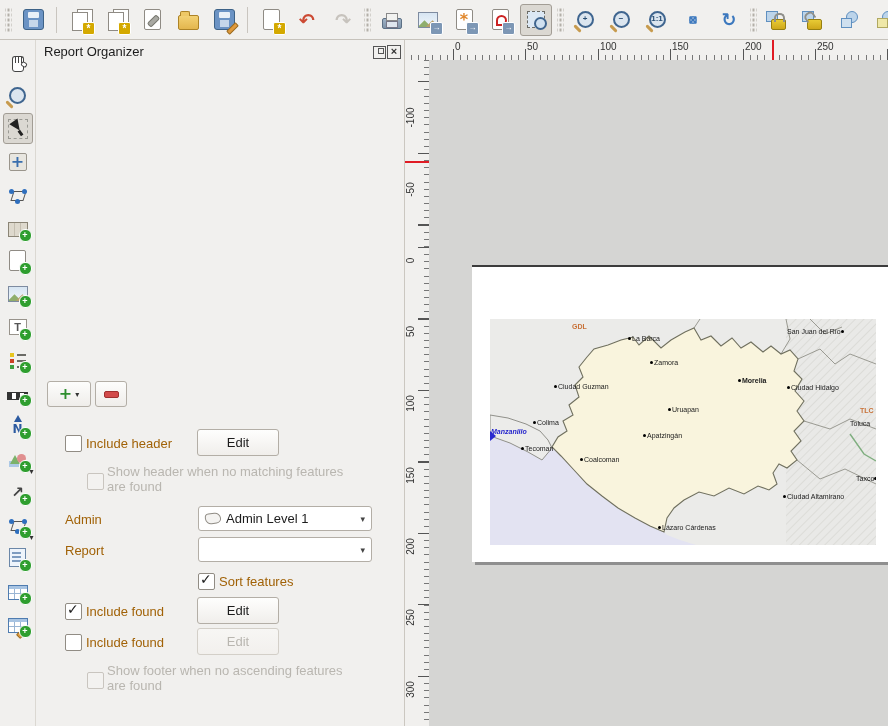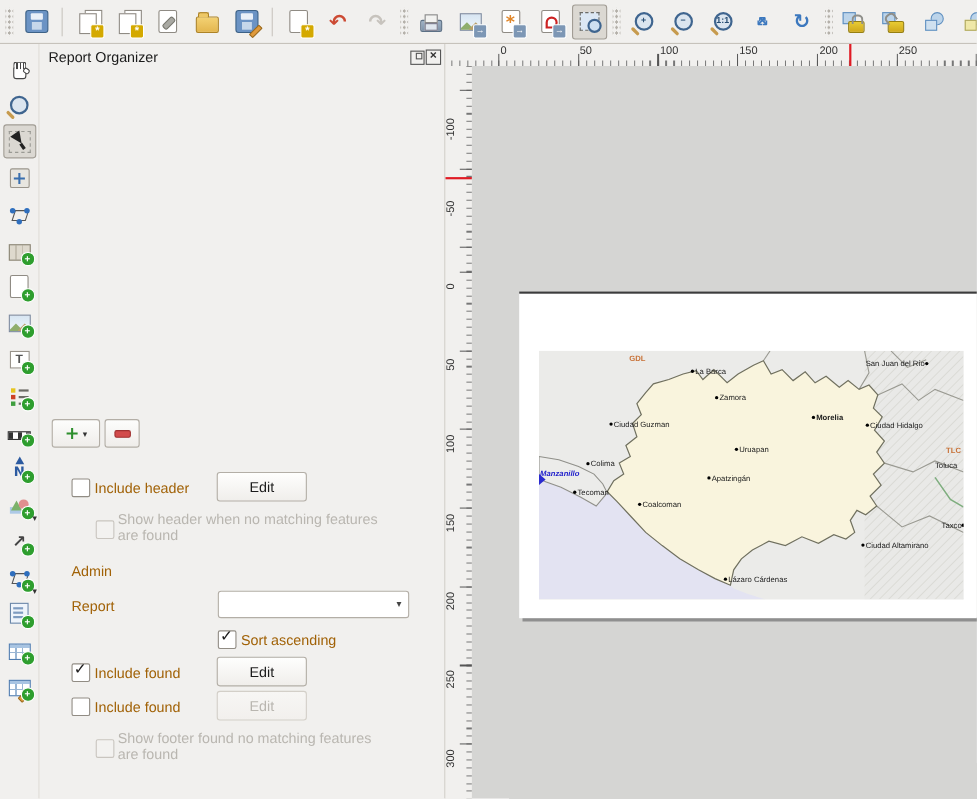--- a/index.html
+++ b/index.html
@@ -362,41 +362,47 @@
   </div>
 
   <span class="cb" style="left:29px;top:395px"></span>
   <span class="flabel" style="left:50px;top:396px">Include header</span>
   <div class="btn" style="left:161px;top:389px">Edit</div>
 
   <span class="cb dis" style="left:51px;top:433px"></span>
   <span class="flabel dis" style="left:71px;top:424px;width:245px">Show header when no matching features are found</span>
 
   <span class="flabel" style="left:29px;top:472px">Admin</span>
+  <div class="combo" style="left:162px;top:466px">
+    <span class="poly-ic"></span>
+    <span>Admin Level 1</span>
+    <span class="spacer"></span>
+    <span class="ccaret"></span>
+  </div>
 
   <span class="flabel" style="left:29px;top:503px">Report</span>
   <div class="combo" style="left:162px;top:497px">
     <span></span>
     <span class="spacer"></span>
     <span class="ccaret"></span>
   </div>
 
   <span class="cb on" style="left:162px;top:533px"></span>
-  <span class="flabel" style="left:183px;top:534px">Sort ascending</span>
+  <span class="flabel" style="left:183px;top:534px">Sort features</span>
 
   <span class="cb on" style="left:29px;top:563px"></span>
   <span class="flabel" style="left:50px;top:564px">Include found</span>
   <div class="btn" style="left:161px;top:557px">Edit</div>
 
   <span class="cb" style="left:29px;top:594px"></span>
   <span class="flabel" style="left:50px;top:595px">Include found</span>
   <div class="btn dis" style="left:161px;top:588px">Edit</div>
 
   <span class="cb dis" style="left:51px;top:632px"></span>
-  <span class="flabel dis" style="left:71px;top:623px;width:245px">Show footer found no matching features are found</span>
+  <span class="flabel dis" style="left:71px;top:623px;width:245px">Show footer when no ascending features are found</span>
 </div>
 
 <div id="region">
   <div id="hruler">
     <div class="minor"></div>
       <div class="major"></div>
     <div id="hlabels">
         <span class="hlab" style="left: 50px;">0</span>
         <span class="hlab" style="left: 122px;">50</span>
         <span class="hlab" style="left: 195px;">100</span>

